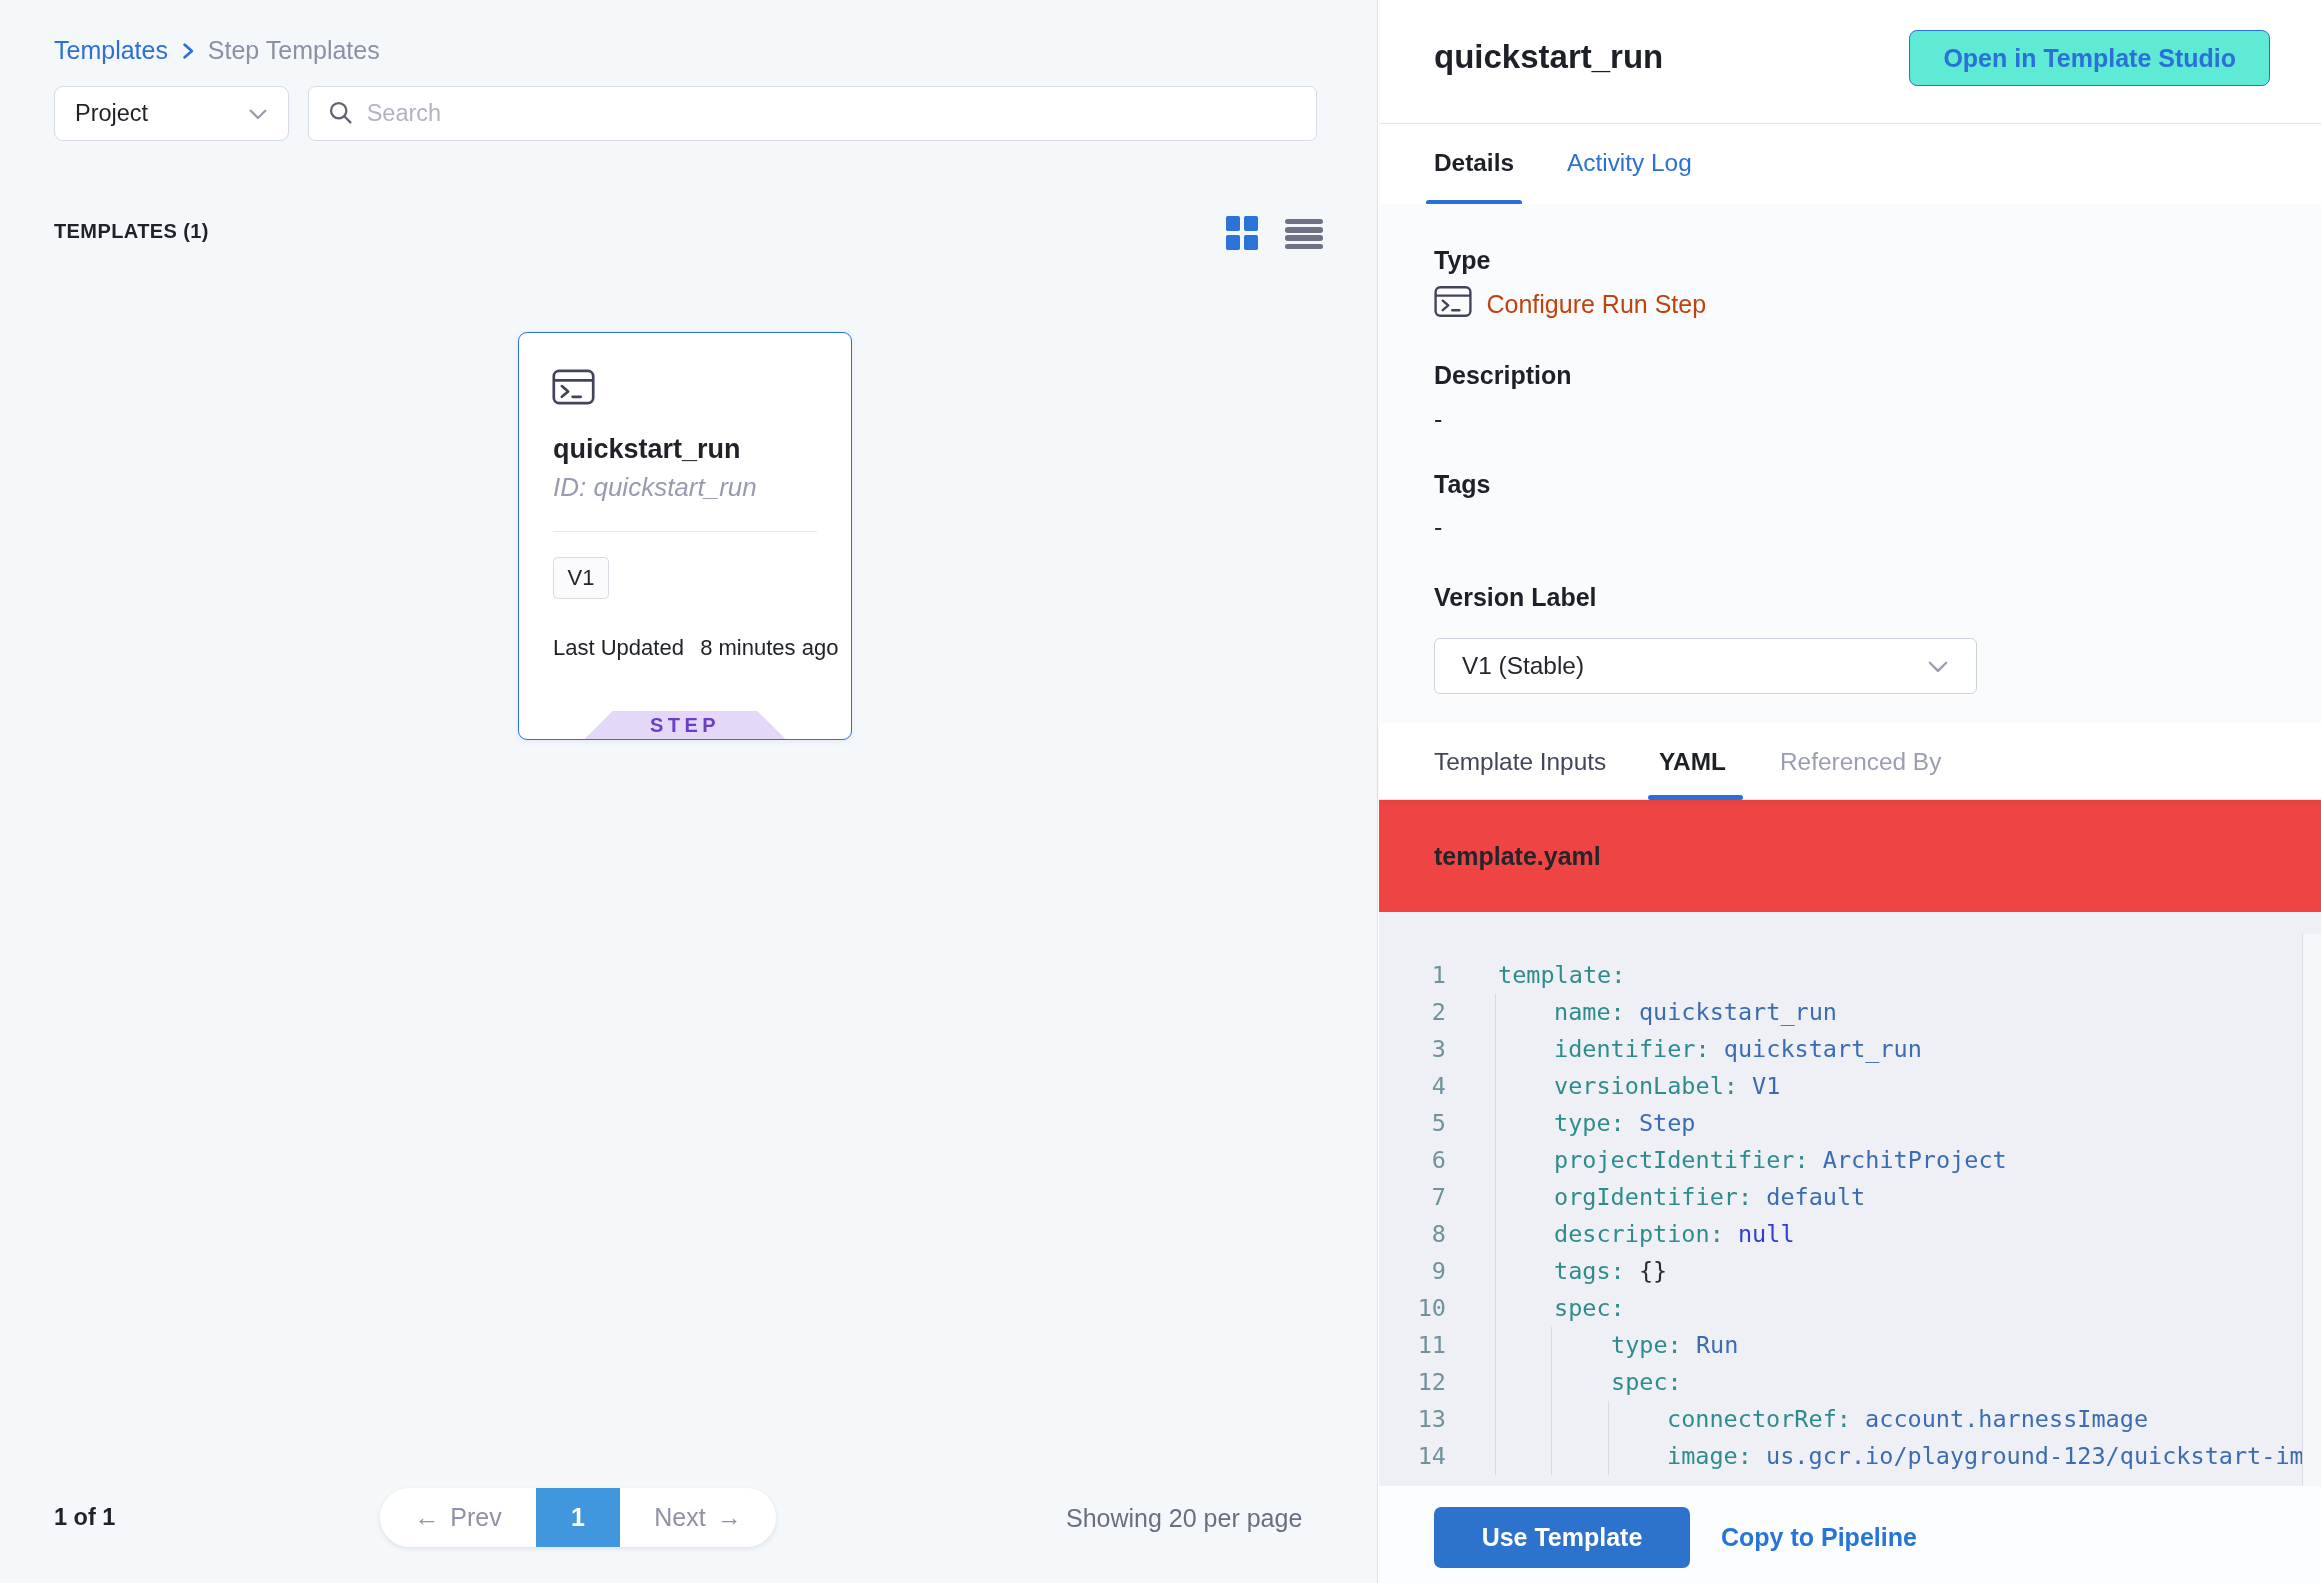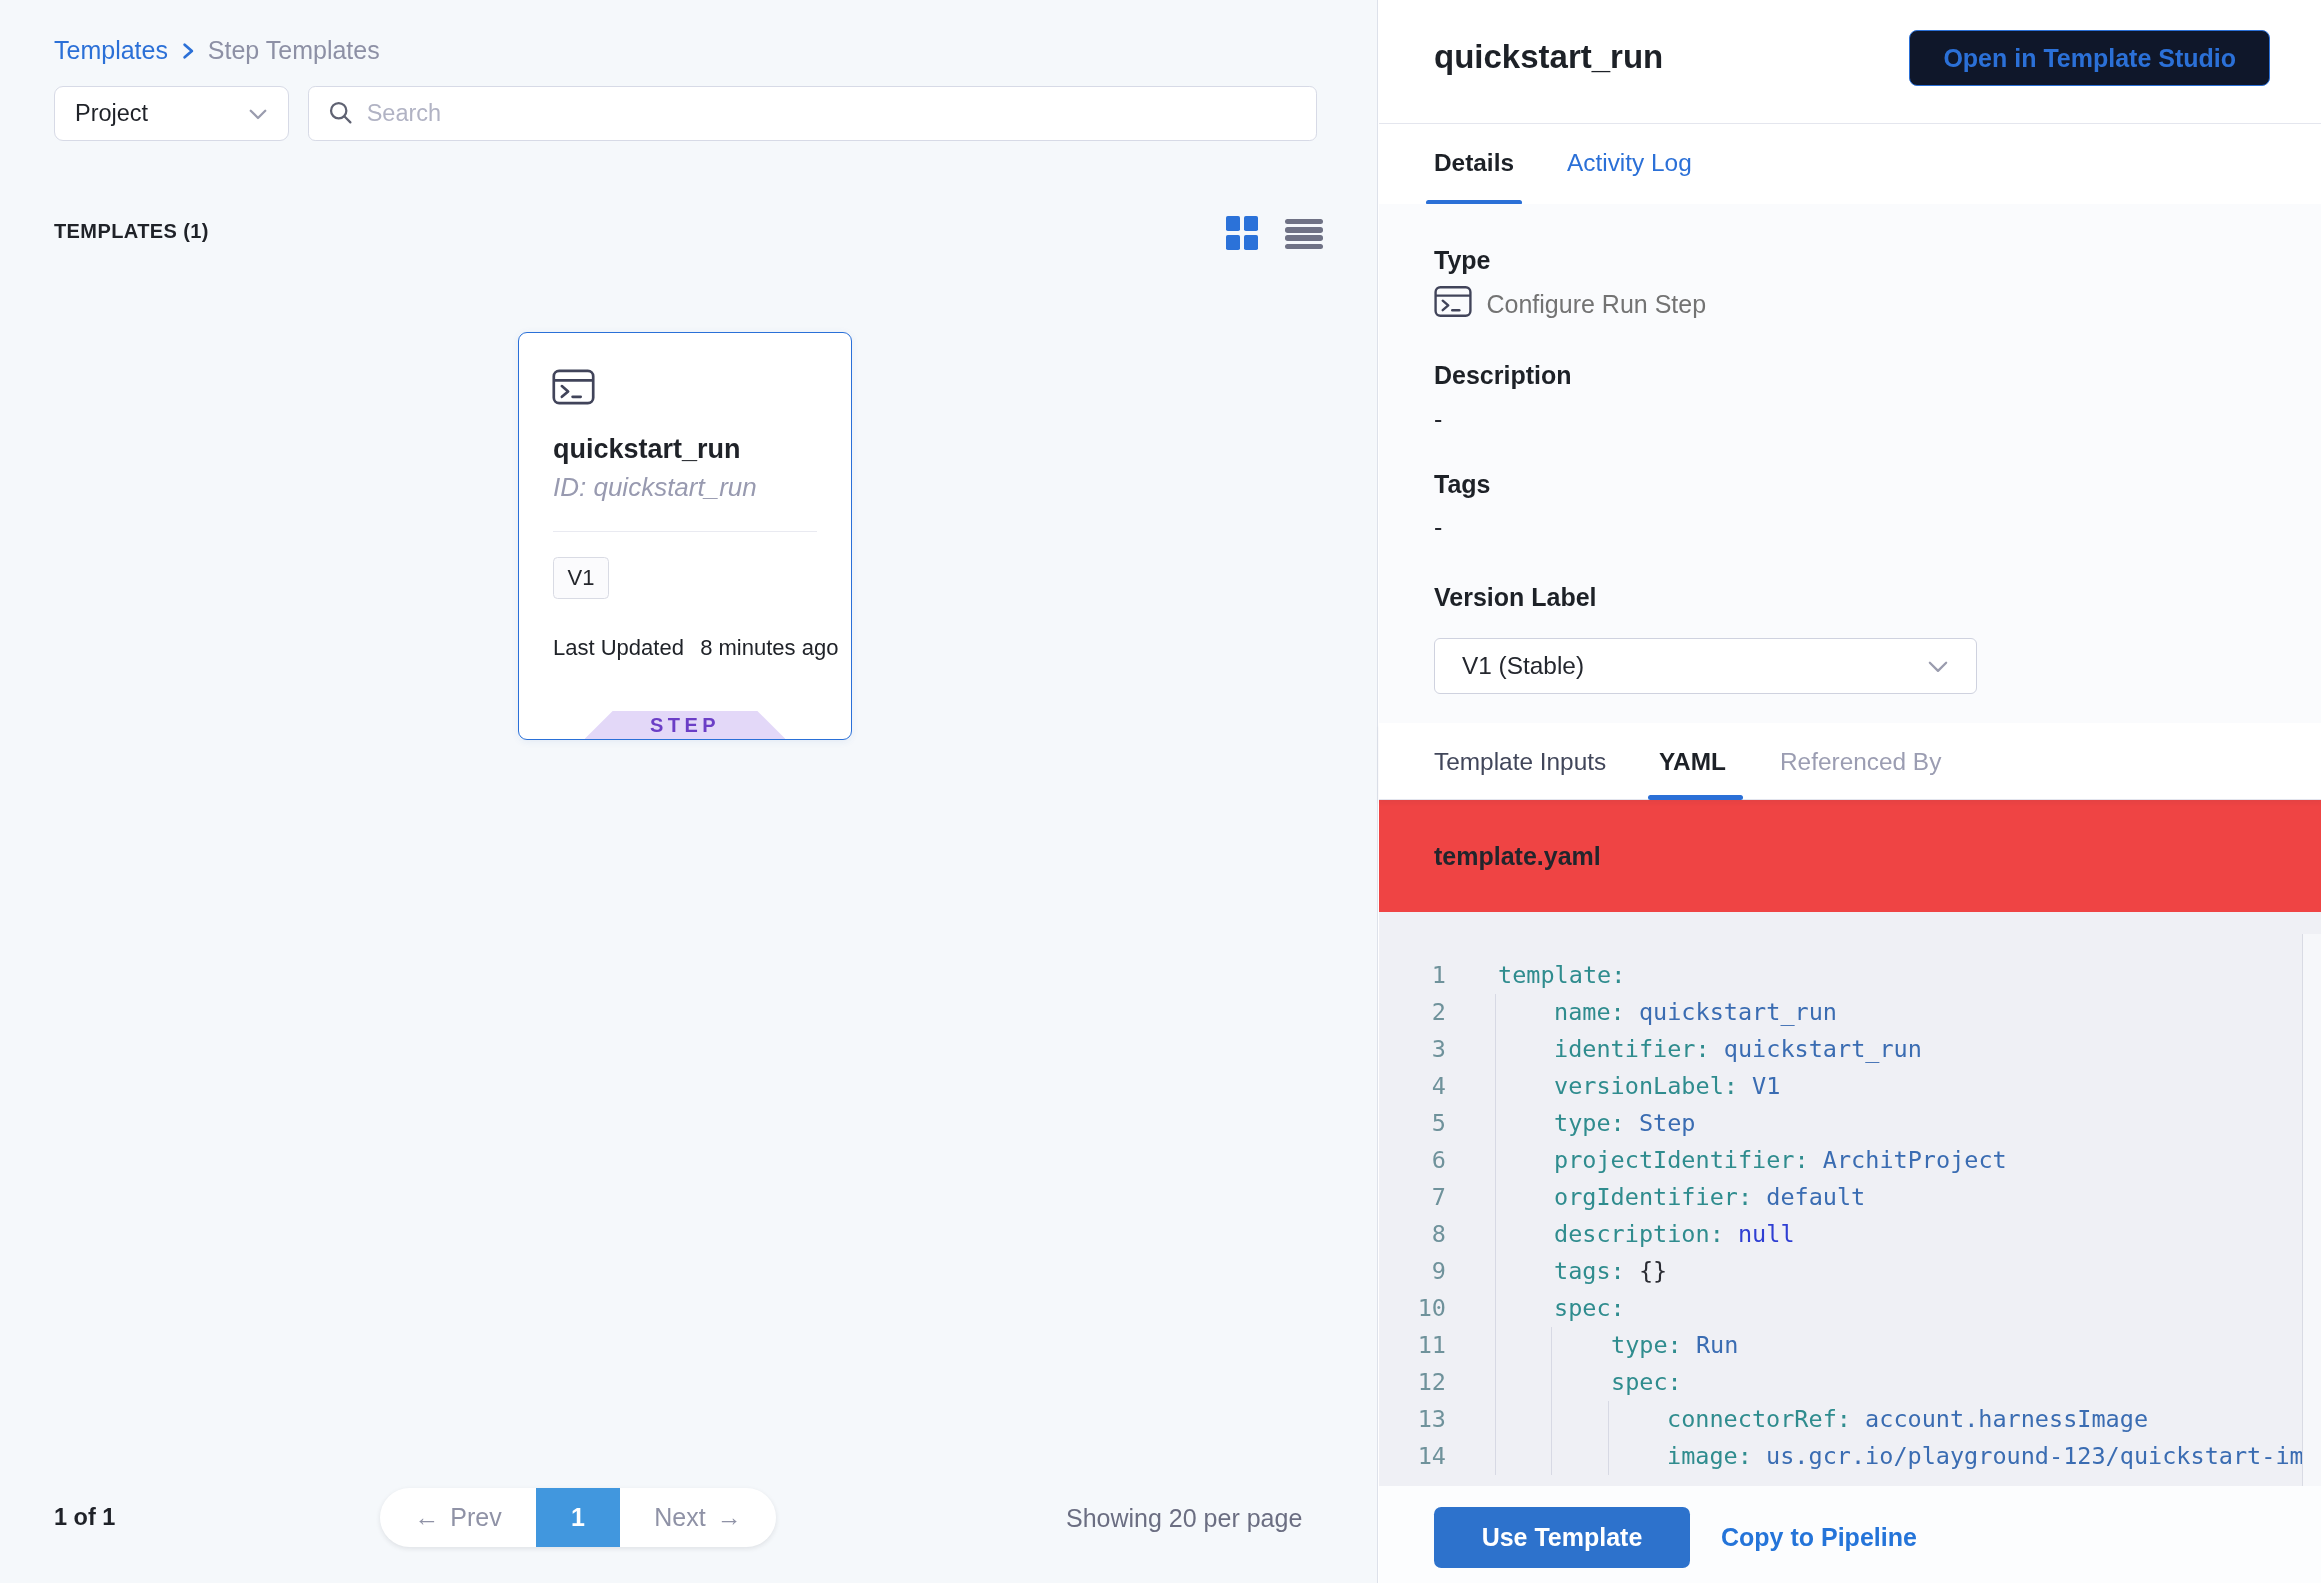--- a/index.html
+++ b/index.html
@@ -51,33 +51,33 @@
   .page-prev,.page-next { flex:1; display:flex; align-items:center; justify-content:center; gap:11px;
     color:#8f92a6; font-size:25px; cursor:pointer; }
   .page-active { width:84px; background:#4197de; color:#fff; font-size:25px; font-weight:bold;
     display:flex; align-items:center; justify-content:center; cursor:pointer; }
   .per-page { position:absolute; left:1066px; top:1504px; font-size:25px; color:#6b6e82; }
 
   
   .right-panel { position:absolute; left:1379px; top:0; width:943px; height:1583px; background:#fff; }
   .rp-header { position:absolute; left:0; right:0; top:0; height:124px; border-bottom:0.9px solid #e4e6ee; background:#fff; }
   .rp-title { position:absolute; left:55px; top:38px; font-size:33px; font-weight:bold; color:#1d2127; }
-  .studio-btn { position:absolute; right:52px; top:30px; height:56px; padding:0 33px; background:#0f172a;
+  .studio-btn { position:absolute; right:52px; top:30px; height:56px; padding:0 33px; background:#5eead4;
     border:1.8px solid #2b70d7; border-radius:8.1px; color:#2b70d7; font-size:25px; font-weight:bold;
     display:flex; align-items:center; cursor:pointer; font-family:"Liberation Sans",sans-serif; }
 
   .tabs1 { position:absolute; left:0; right:0; top:124px; height:81px; background:#fff; border-bottom:0.9px solid #e6e8f0; }
   .tab-details { position:absolute; left:55px; top:25px; font-size:24.4px; font-weight:bold; color:#1d2127; cursor:pointer; }
   .tab-details-underline { position:absolute; left:47px; bottom:-0.9px; width:96px; height:5.4px; background:#2b70d7; border-radius:2.7px; }
   .tab-activity { position:absolute; left:188px; top:25px; font-size:24.4px; color:#2b70d7; cursor:pointer; }
 
   .details-body { position:absolute; left:0; right:0; top:204px; height:519px; background:#fafbfd; }
   .field-label { position:absolute; left:55px; font-size:25px; font-weight:bold; color:#1d2127; }
   .field-value { position:absolute; left:55px; font-size:25px; color:#24272e; }
-  .type-row { position:absolute; left:55px; top:81px; display:flex; align-items:center; gap:14.5px; font-size:25px; color:#737373; }
+  .type-row { position:absolute; left:55px; top:81px; display:flex; align-items:center; gap:14.5px; font-size:25px; color:#c2410c; }
   .version-select { position:absolute; left:55px; top:434px; width:543px; height:56px; background:#fff;
     border:0.9px solid #cfd2df; border-radius:6px; display:flex; align-items:center; justify-content:space-between;
     padding:0 27px; font-size:24.4px; color:#24272e; cursor:pointer; }
 
   .tabs2 { position:absolute; left:0; right:0; top:724px; height:76px; background:#fff;
     border-bottom:0.9px solid #e3e5ee; box-shadow:0 2.7px 4.5px rgba(40,41,61,.05); z-index:2; }
   .tab-inputs { position:absolute; left:55px; top:23.5px; font-size:24.4px; color:#41465a; cursor:pointer; }
   .tab-yaml { position:absolute; left:280px; top:23.5px; font-size:24.4px; font-weight:bold; color:#1d2127; cursor:pointer; }
   .tab-yaml-underline { position:absolute; left:269px; bottom:-0.9px; width:95px; height:5.4px; background:#2b70d7; border-radius:2.7px; }
   .tab-referenced { position:absolute; left:401px; top:23.5px; font-size:24.4px; color:#9b9db2; cursor:pointer; }

